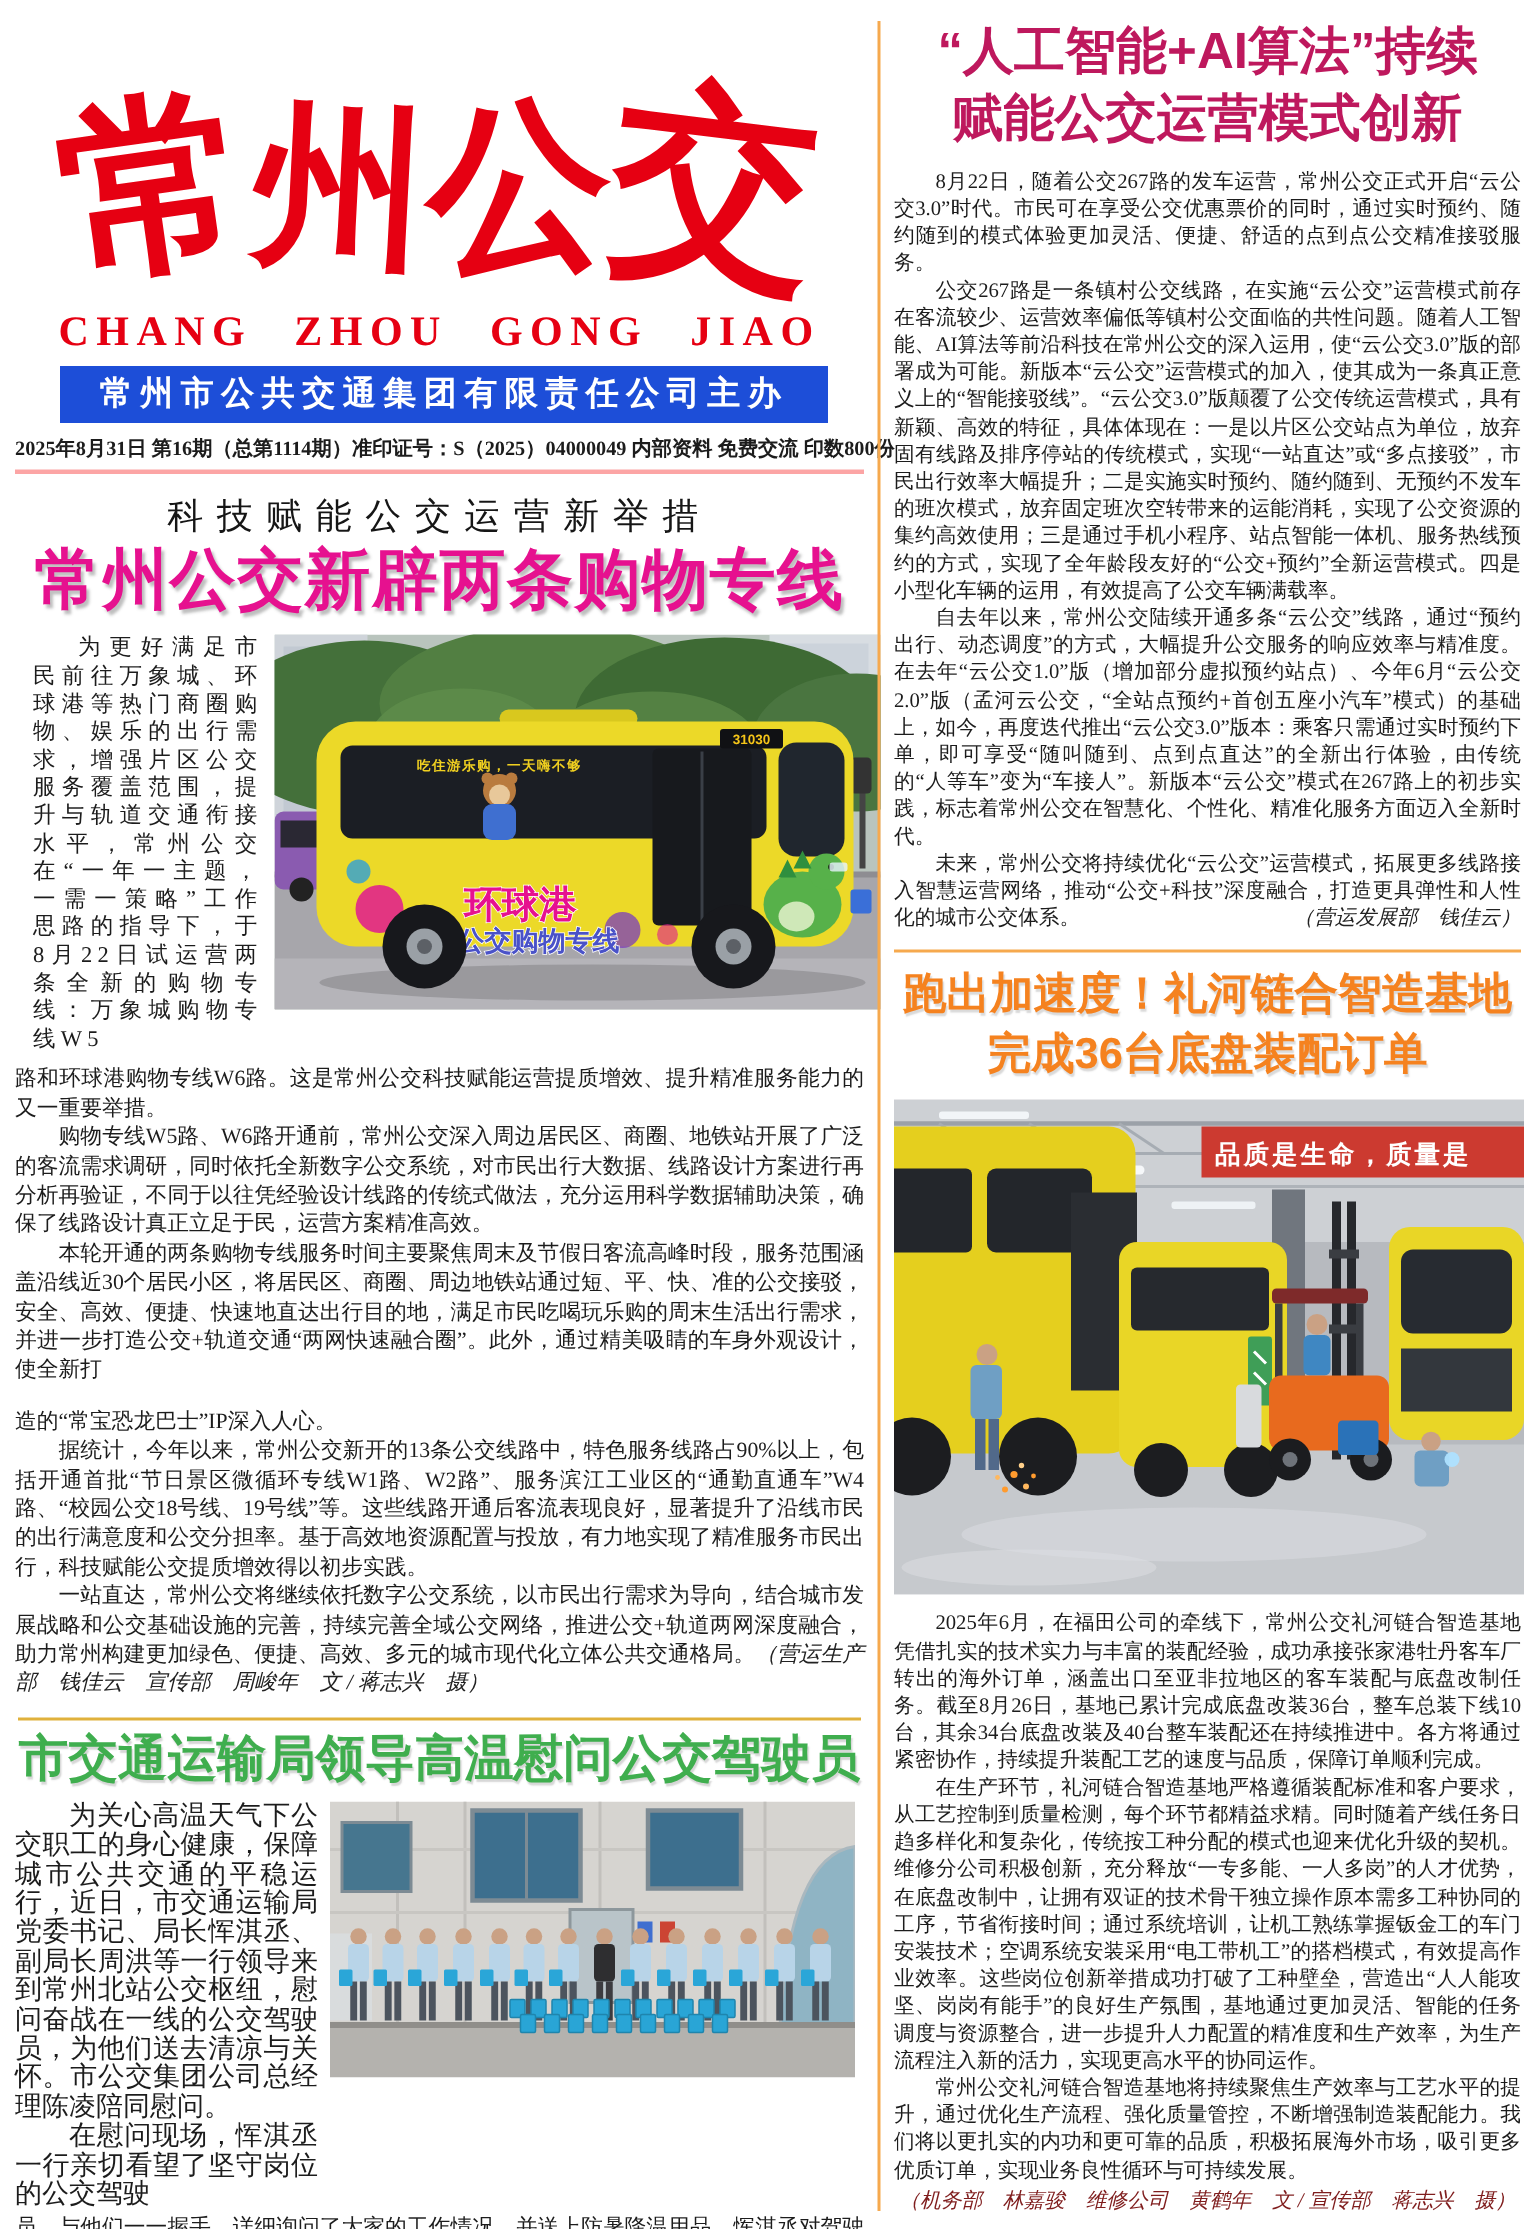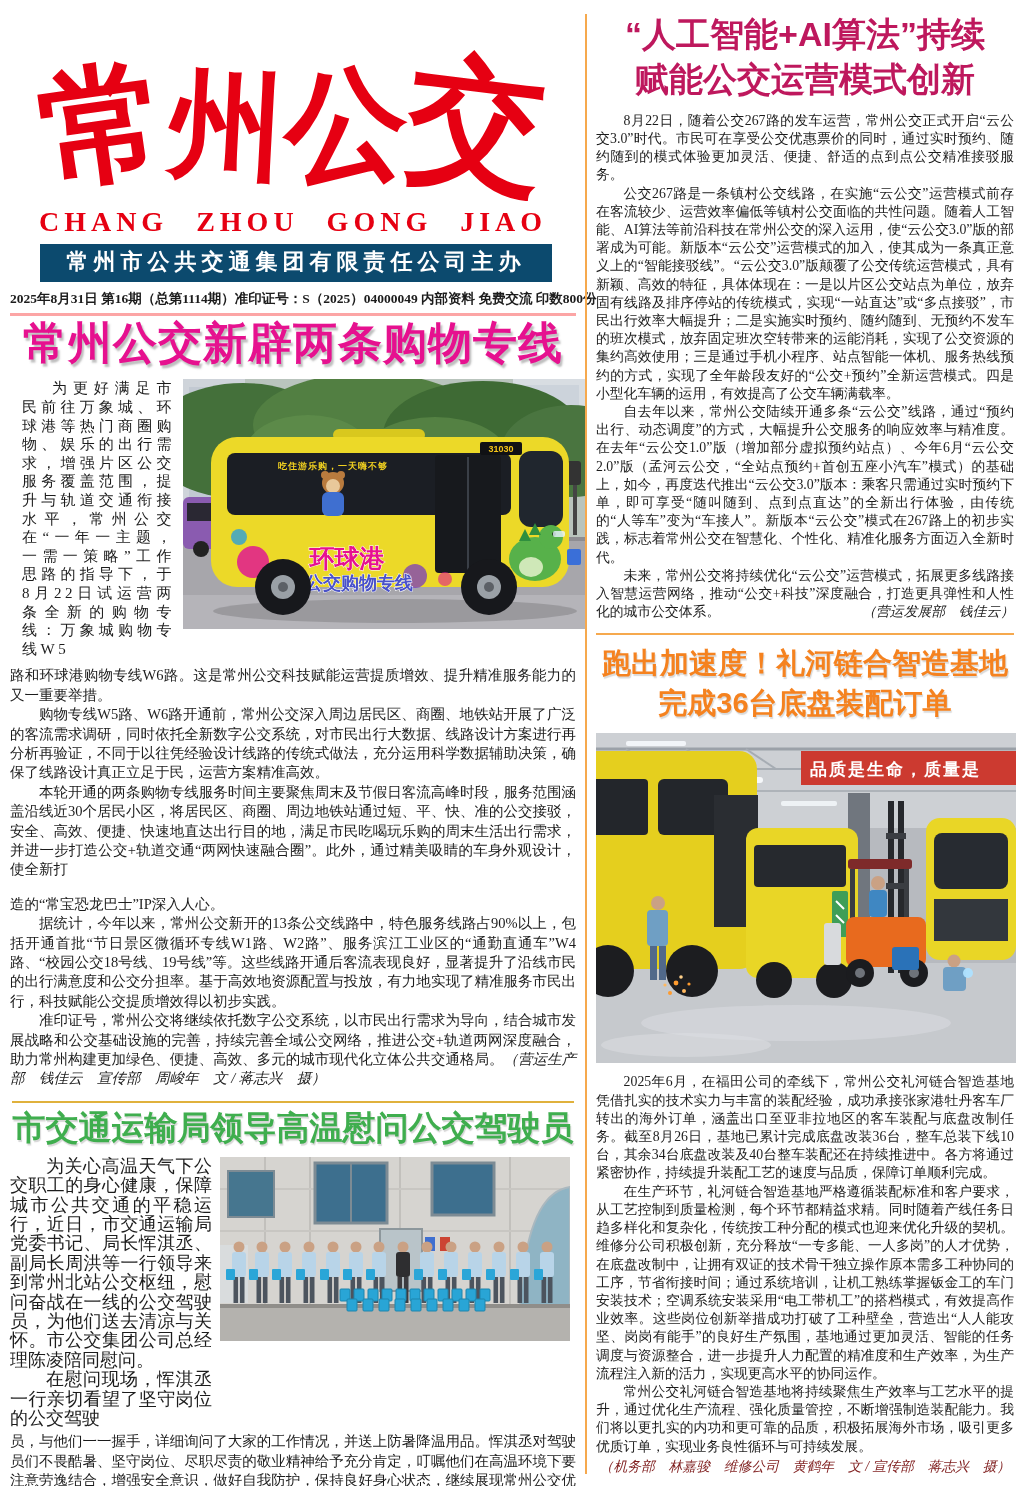--- a/index.html
+++ b/index.html
@@ -12,21 +12,21 @@
 
   
   .masthead{text-align:center;}
   .calligraphy{display:flex;justify-content:center;align-items:flex-end;height:178px;color:#e60012;}
   .calligraphy span{font-family:"DejaVu Serif","Liberation Serif",serif;font-weight:900;line-height:.95;display:block;}
   .calligraphy span:nth-child(1){font-size:128px;transform:rotate(-8deg);}
   .calligraphy span:nth-child(2){font-size:116px;transform:rotate(3deg) translateY(-6px);}
   .calligraphy span:nth-child(3){font-size:124px;transform:rotate(-5deg) translateY(-2px);}
   .calligraphy span:nth-child(4){font-size:138px;transform:rotate(7deg) translateY(2px);}
   .pinyin{color:#e60012;font-weight:bold;font-size:28px;letter-spacing:5px;word-spacing:16px;margin-top:20px;white-space:nowrap;}
-  .publisher-banner{background:#0c4a6e;color:#fff;font-family:Liberation Mono, monospace;
+  .publisher-banner{background:#1d4ed8;color:#fff;font-family:Liberation Mono, monospace;
        font-weight:bold;font-size:22px;letter-spacing:5px;padding:3px 0 5px 0;margin:6px 24px 0 30px;white-space:nowrap;}
   .dateline{font-weight:bold;font-size:13.5px;margin-top:8px;padding-bottom:5px;border-bottom:3px solid #fca5a5;
        white-space:nowrap;text-align:center;}
 
   
   .kicker{text-align:center;font-size:24px;letter-spacing:9px;margin-top:12px;color:#161616;}
   .headline-pink{text-align:center;font-family:"Liberation Sans","DejaVu Sans",sans-serif;font-weight:bold;
        font-size:44px;color:#e6118f;letter-spacing:1px;margin-top:3px;line-height:1.1;
        text-shadow:2px 3px 2px rgba(110,110,110,.45);white-space:nowrap;}
   .headline-green{text-align:center;font-family:"Liberation Sans","DejaVu Sans",sans-serif;font-weight:bold;
@@ -77,20 +77,21 @@
         <span>州</span>
         <span>公</span>
         <span>交</span>
       </div>
       <div class="pinyin">CHANG ZHOU GONG JIAO</div>
       <div class="publisher-banner">常州市公共交通集团有限责任公司主办</div>
       <div class="dateline">2025年8月31日  第16期（总第1114期）准印证号：S（2025）04000049  内部资料  免费交流  印数800份</div>
     </div>
 
     <div>
+      <div class="kicker">科技赋能公交运营新举措</div>
       <div class="headline-pink">常州公交新辟两条购物专线</div>
 
       <div class="a1-top">
         <div class="a1-intro">
           <p>为更好满足市民前往万象城、环球港等热门商圈购物、娱乐的出行需求，增强片区公交服务覆盖范围，提升与轨道交通衔接水平，常州公交在“一年一主题，一需一策略”工作思路的指导下，于8月22日试运营两条全新的购物专线：万象城购物专线W5</p>
         </div>
 
         <svg class="a1-photo" viewBox="0 0 404 250" aria-hidden="true">
           <rect x="0" y="0" width="404" height="250" fill="#b9c4bd"></rect>
           <rect x="0" y="0" width="62" height="130" fill="#cfd4da"></rect>
@@ -153,21 +154,21 @@
 
       <div class="cols">
         <div class="col">
           <p class="cont">路和环球港购物专线W6路。这是常州公交科技赋能运营提质增效、提升精准服务能力的又一重要举措。</p>
           <p>购物专线W5路、W6路开通前，常州公交深入周边居民区、商圈、地铁站开展了广泛的客流需求调研，同时依托全新数字公交系统，对市民出行大数据、线路设计方案进行再分析再验证，不同于以往凭经验设计线路的传统式做法，充分运用科学数据辅助决策，确保了线路设计真正立足于民，运营方案精准高效。</p>
           <p>本轮开通的两条购物专线服务时间主要聚焦周末及节假日客流高峰时段，服务范围涵盖沿线近30个居民小区，将居民区、商圈、周边地铁站通过短、平、快、准的公交接驳，安全、高效、便捷、快速地直达出行目的地，满足市民吃喝玩乐购的周末生活出行需求，并进一步打造公交+轨道交通“两网快速融合圈”。此外，通过精美吸睛的车身外观设计，使全新打</p>
         </div>
         <div class="col">
           <p class="cont">造的“常宝恐龙巴士”IP深入人心。</p>
           <p>据统计，今年以来，常州公交新开的13条公交线路中，特色服务线路占90%以上，包括开通首批“节日景区微循环专线W1路、W2路”、服务滨江工业区的“通勤直通车”W4路、“校园公交18号线、19号线”等。这些线路开通后客流表现良好，显著提升了沿线市民的出行满意度和公交分担率。基于高效地资源配置与投放，有力地实现了精准服务市民出行，科技赋能公交提质增效得以初步实践。</p>
-          <p><span>准印证号，常州公交将继续依托数字公交系统，以市民出行需求为导向，结合城市发展战略和公交基础设施的完善，持续完善全域公交网络，推进公交+轨道两网深度融合，助力常州构建更加绿色、便捷、高效、多元的城市现代化立体公共交通格局。</span><span class="byline-inline">（营运生产部　钱佳云　宣传部　周峻年　文 / 蒋志兴　摄）</span></p>
+          <p><span>一站直达，常州公交将继续依托数字公交系统，以市民出行需求为导向，结合城市发展战略和公交基础设施的完善，持续完善全域公交网络，推进公交+轨道两网深度融合，助力常州构建更加绿色、便捷、高效、多元的城市现代化立体公共交通格局。</span><span class="byline-inline">（营运生产部　钱佳云　宣传部　周峻年　文 / 蒋志兴　摄）</span></p>
         </div>
       </div>
     </div>
 
     <div class="h-divider-gold"></div>
 
     <div>
       <div class="headline-green">市交通运输局领导高温慰问公交驾驶员</div>
 
       <div class="a2-top">

